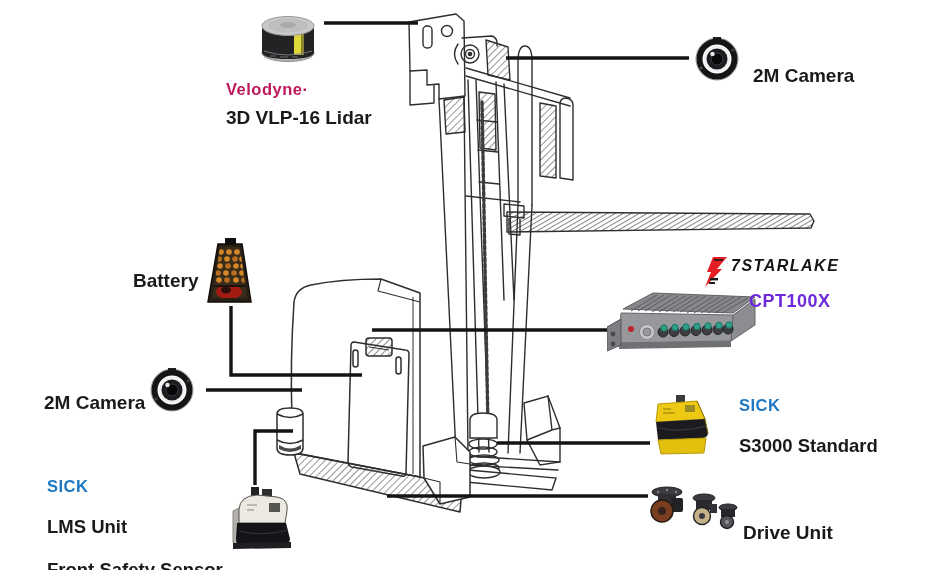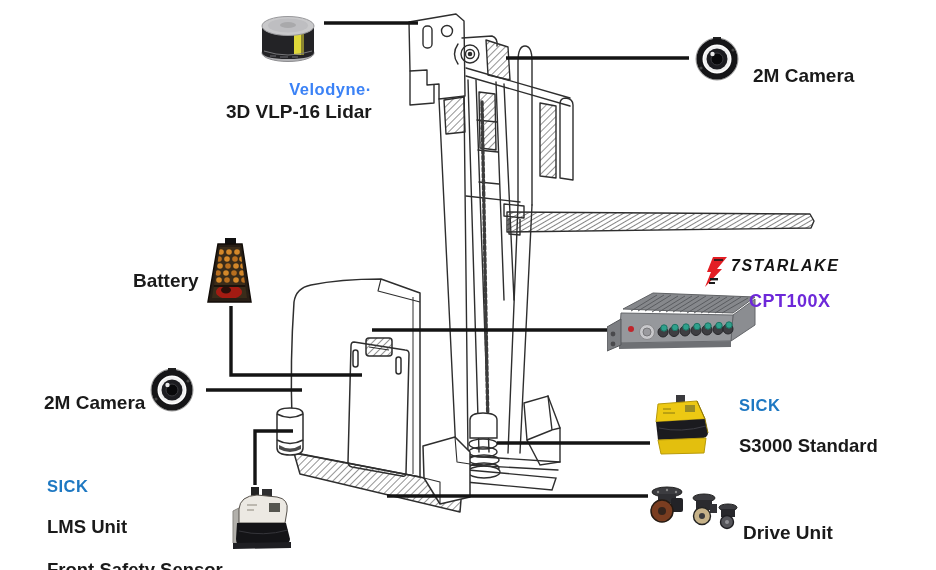--- a/index.html
+++ b/index.html
@@ -272,22 +272,22 @@
     <circle cx="23" cy="22" r="17.5" fill="none" stroke="#151517" stroke-width="6"></circle>
     <circle cx="23" cy="22" r="13" fill="#f0f0f0"></circle>
     <circle cx="23" cy="22" r="10.5" fill="#1c1c20"></circle>
     <circle cx="23" cy="22" r="6" fill="#08080a" stroke="#3a3a3e"></circle>
     <circle cx="18.5" cy="17" r="2.2" fill="#e8e8e8"></circle>
     <circle cx="7" cy="31" r="1.6" fill="#444"></circle>
       <circle cx="39" cy="13" r="1.6" fill="#444"></circle>
   </svg>
 
   <div class="abs" style="left:226px;top:80px">
-    <div class="brand brand-16" style="color: #3b82f6; text-align: right;">Velodyne·</div>
-    <div class="lbl lbl-19" style="margin-top:2px">3D VLP-16 Lidar</div>
+    <div class="brand brand-16" style="color: #be185d;">Velodyne·</div>
+    <div class="lbl lbl-19" style="margin-top:8px">3D VLP-16 Lidar</div>
   </div>
 
   <div class="abs lbl lbl-19" style="left:753px;top:45px">2M Camera</div>
 
   <div class="abs lbl lbl-19" style="left:133px;top:250px">Battery</div>
 
   <div class="abs" style="left:705px;top:257px">
     <div class="starlake-row">
       <svg width="22" height="30" viewBox="0 0 22 30">
         <polygon points="8,0 22,0 12,12 17,12 0,30 6,15 2,15" fill="#e31e24"></polygon>

